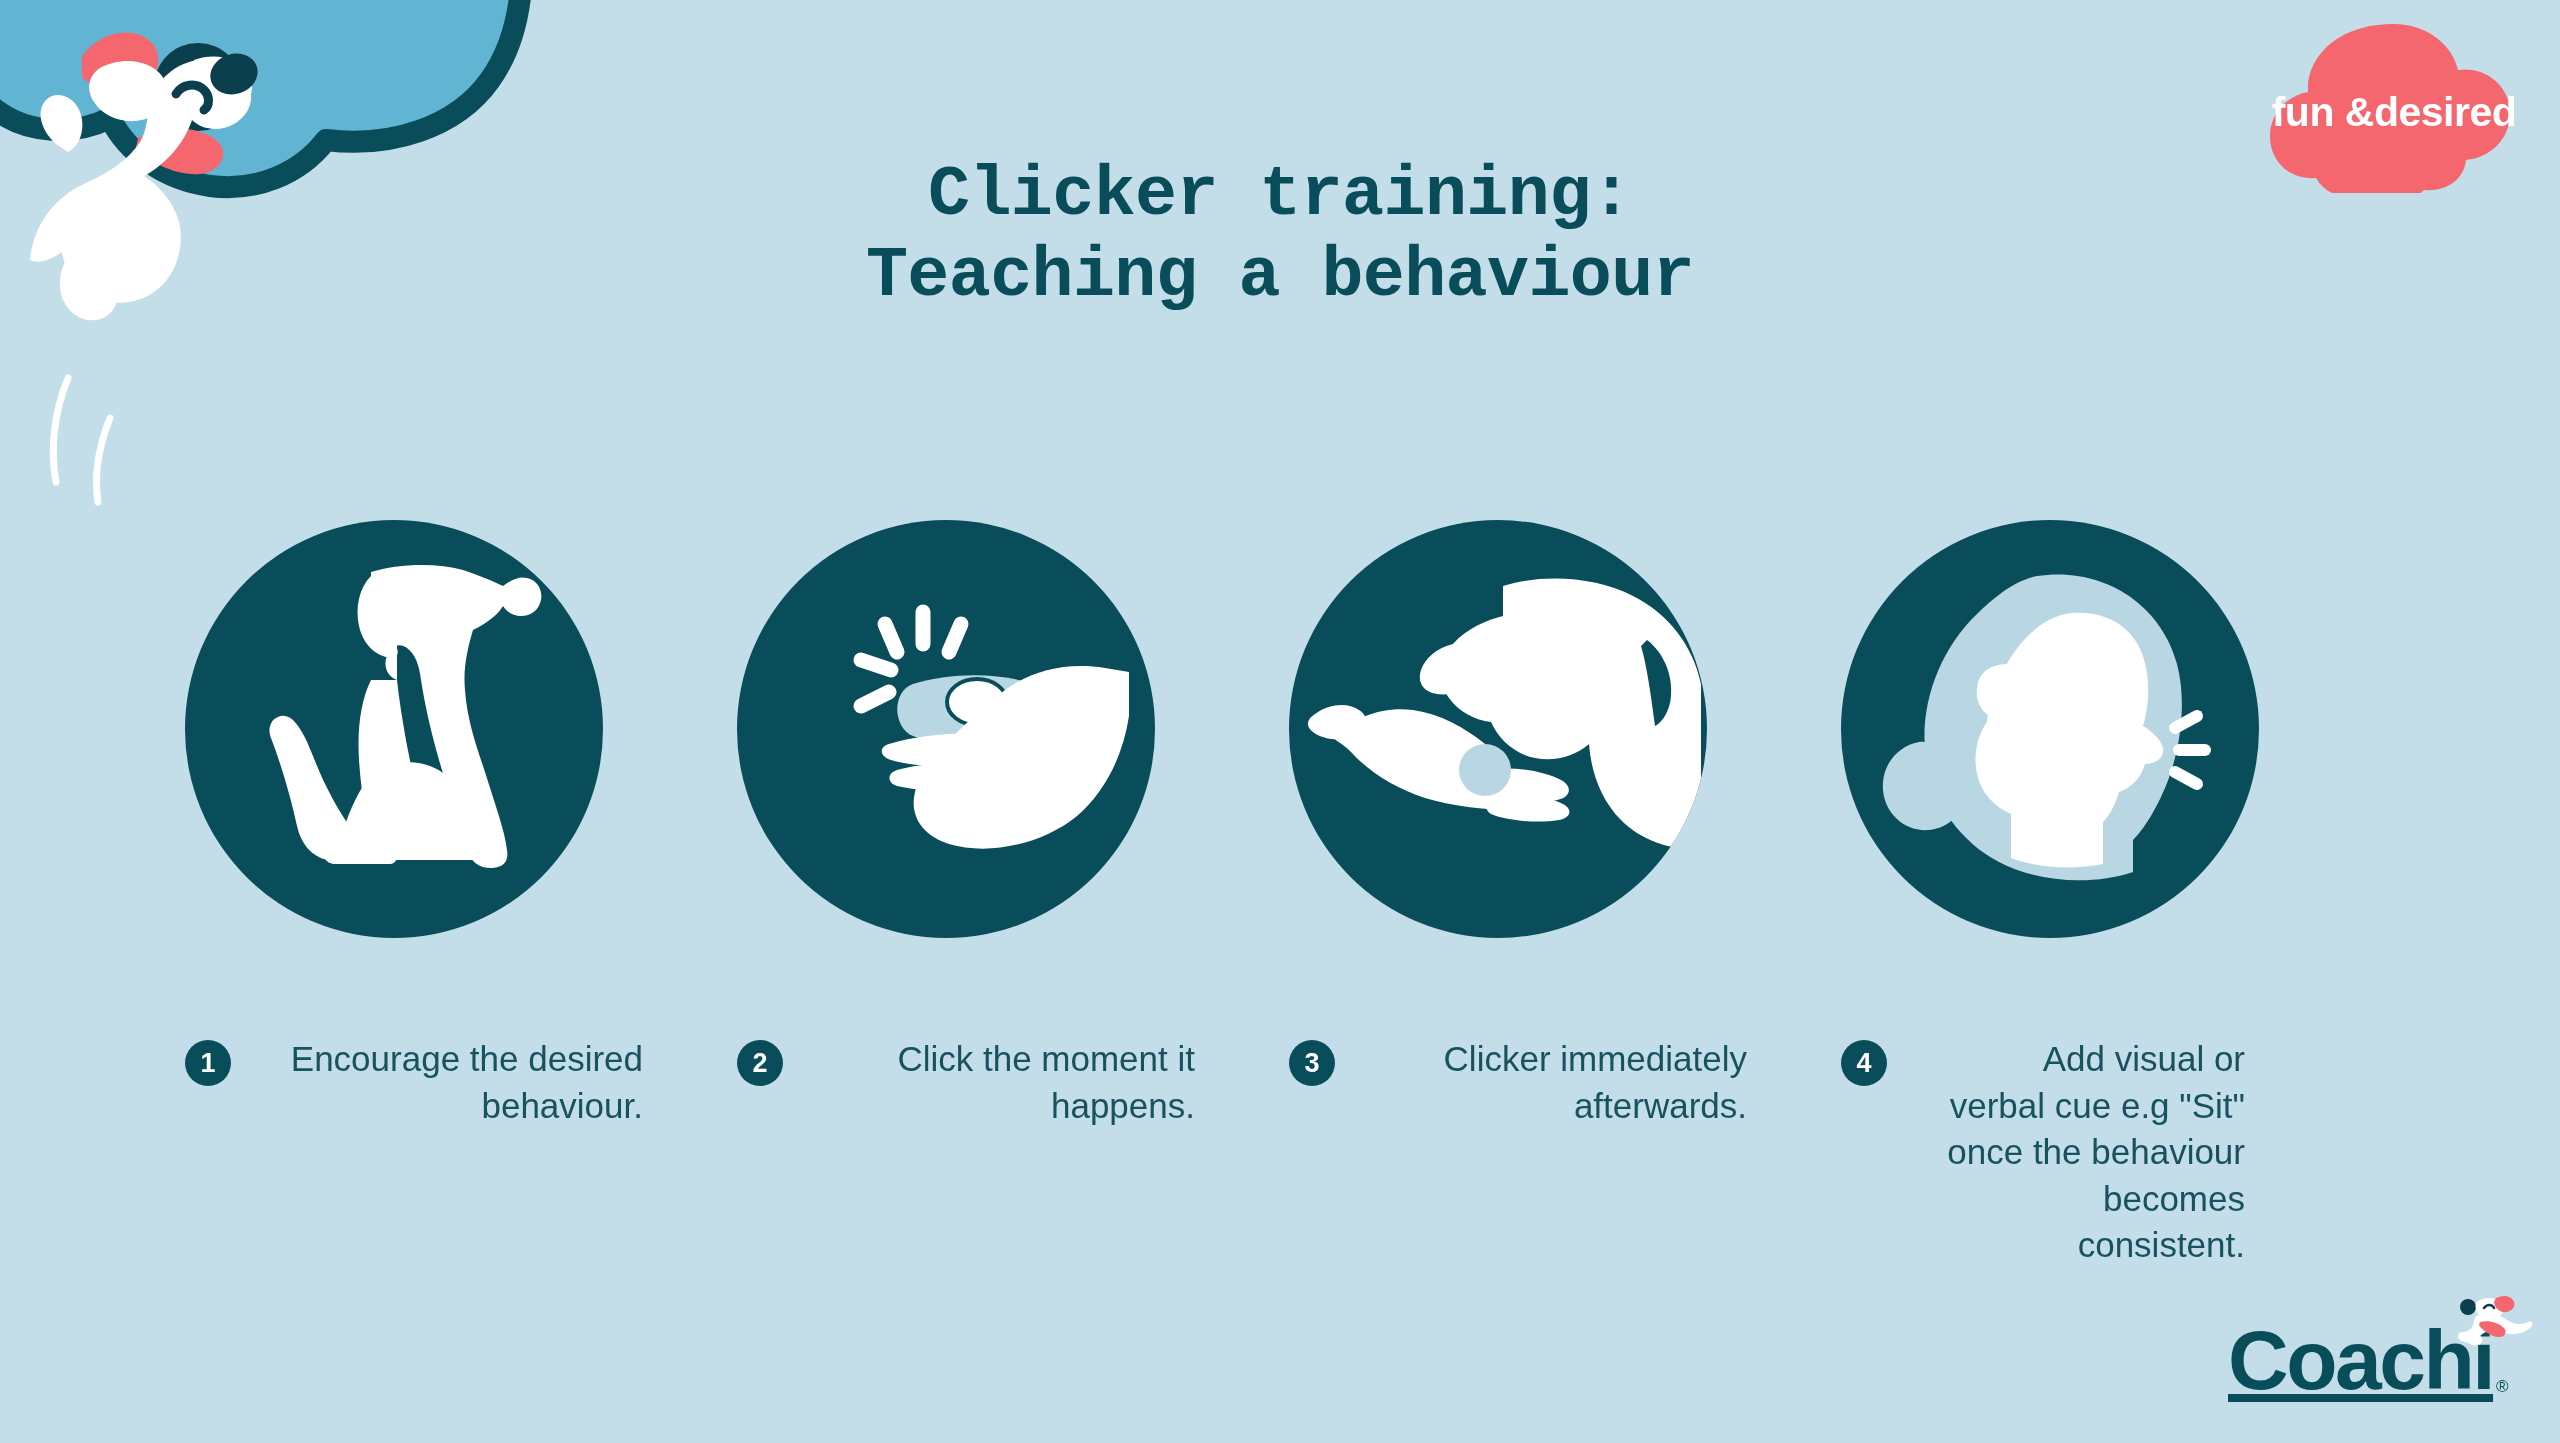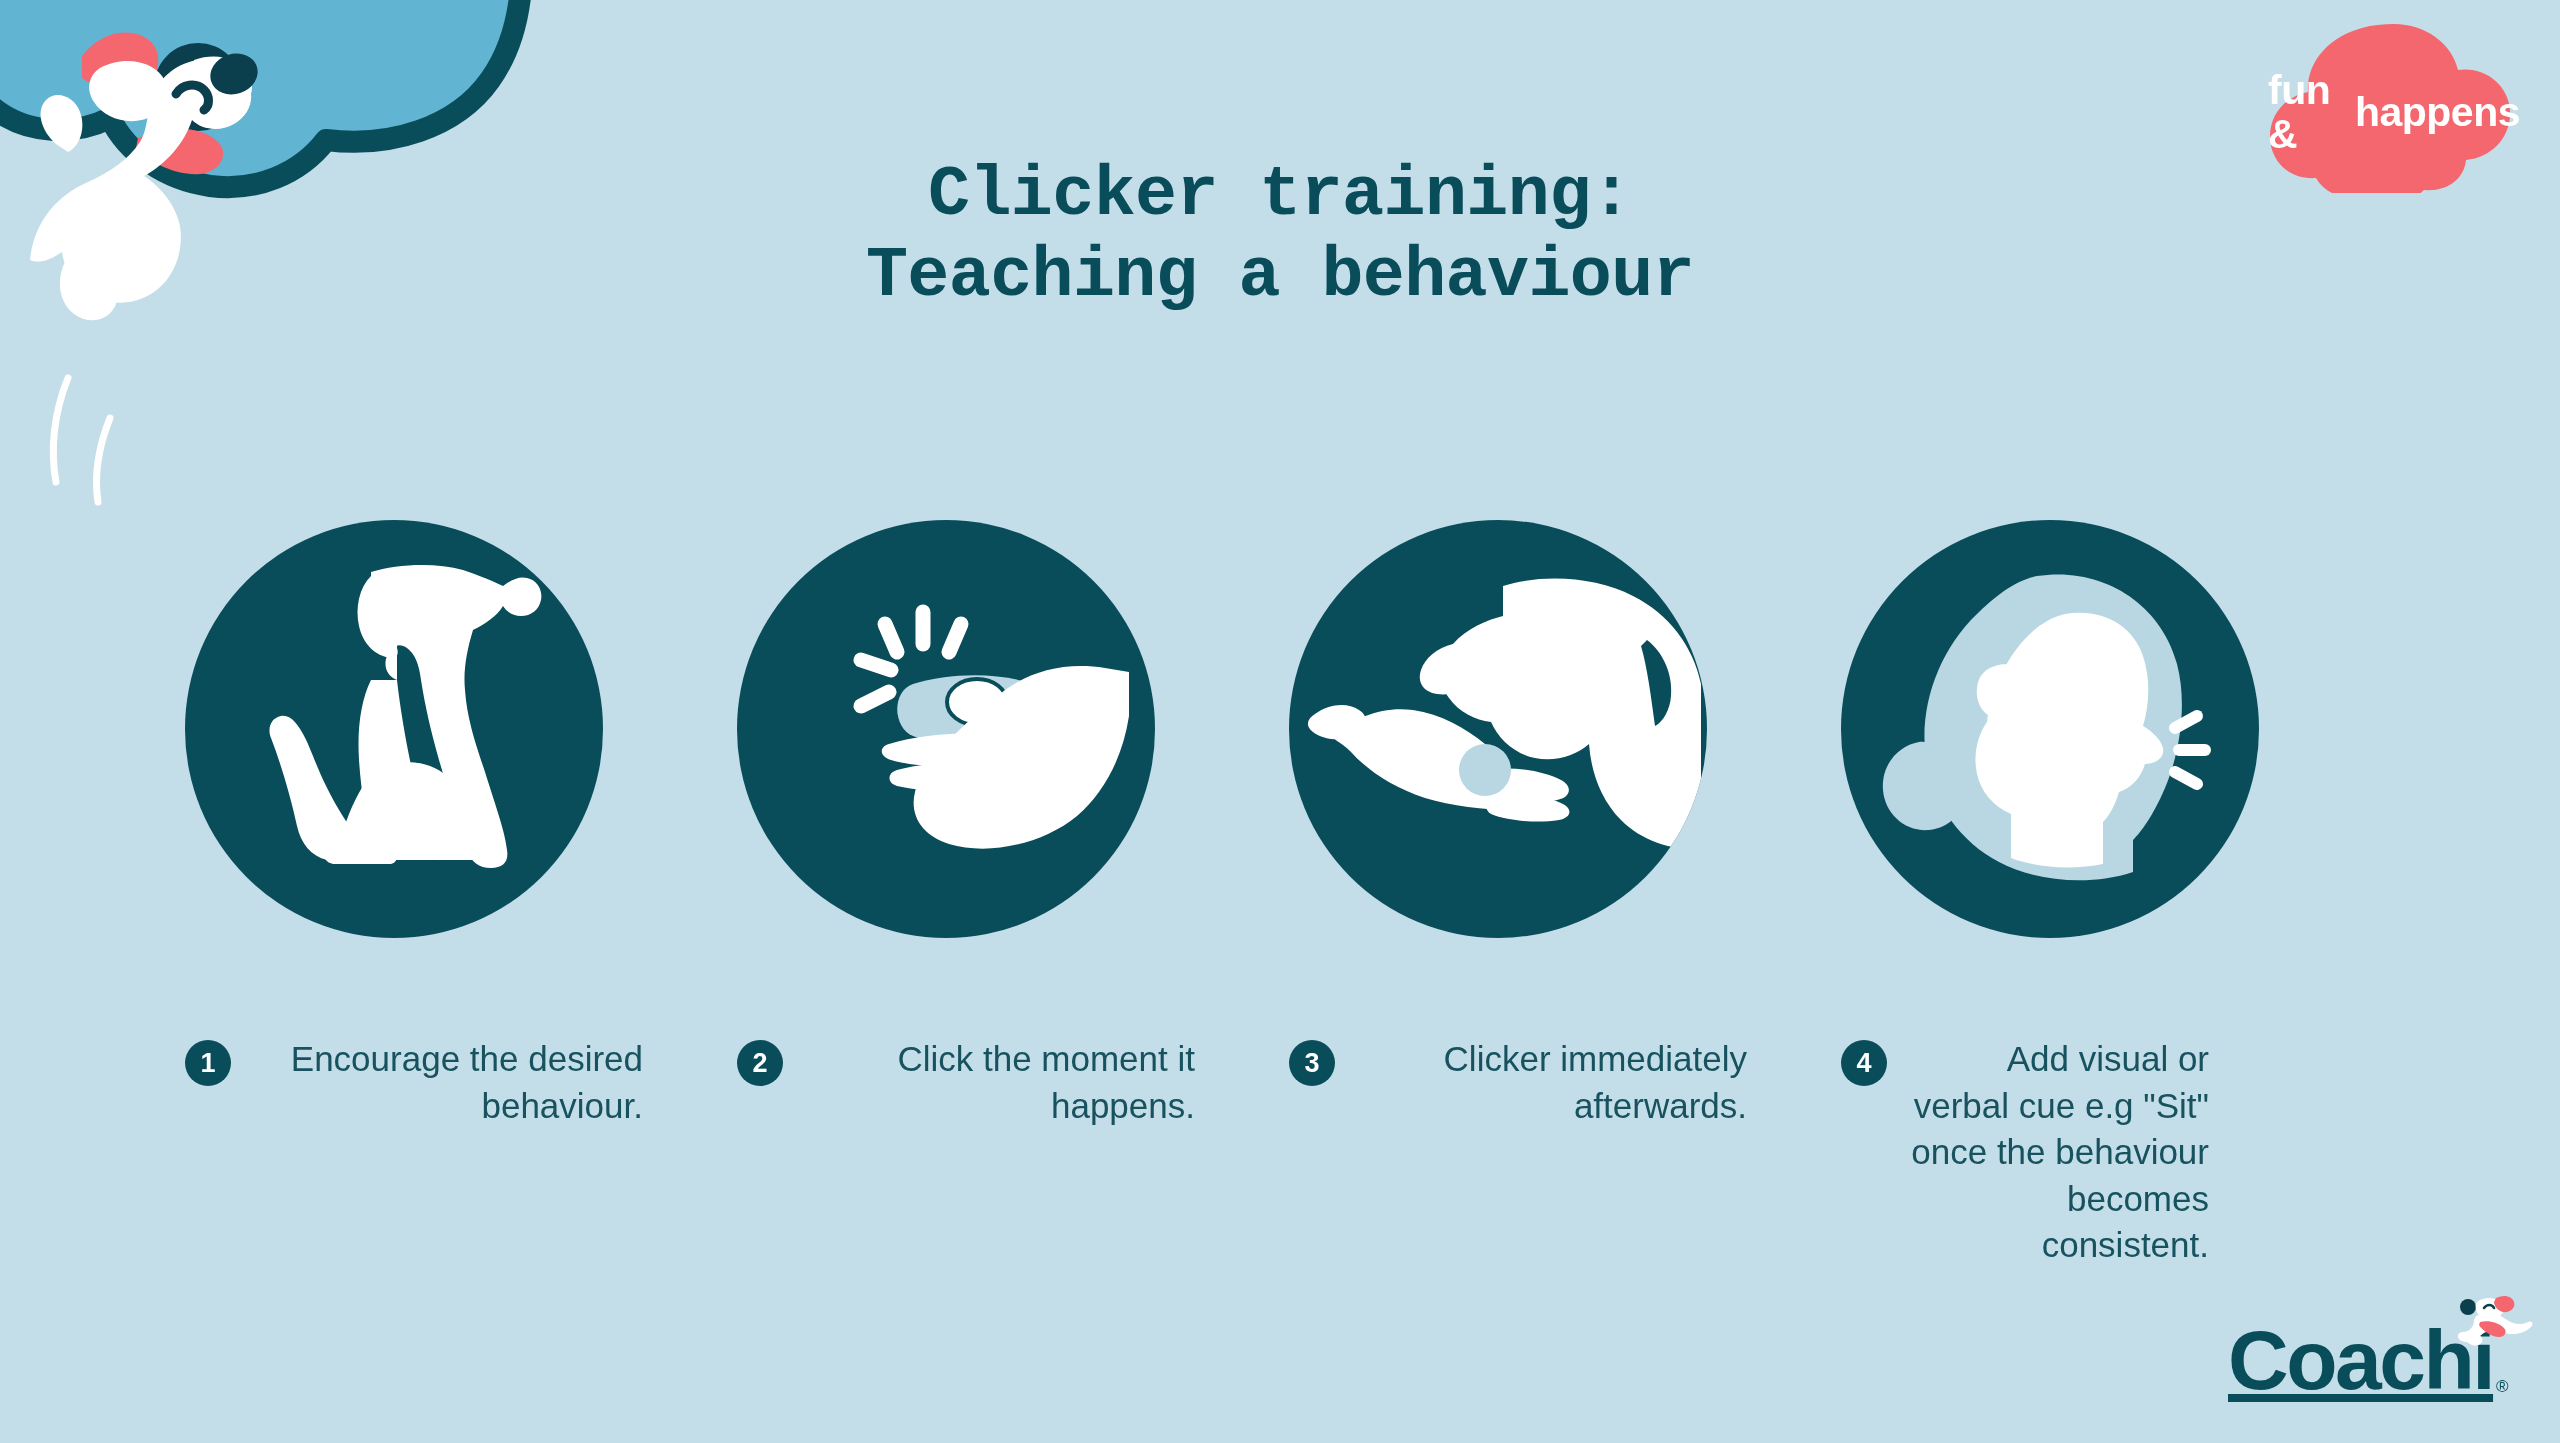--- a/index.html
+++ b/index.html
@@ -111,21 +111,21 @@
     justify-content: center;
     margin-top: 4px;
   }
   .caption-text {
     color: #17525e;
     font-size: 35px;
     line-height: 1.33;
     max-width: 390px;
     text-align: right;
   }
-  .step-4 .caption-text { max-width: 300px; }
+  .step-4 .caption-text { max-width: 300px; margin-left: 36px; }
 
   
   .logo {
     position: absolute;
     left: 2228px;
     top: 1296px;
     width: 300px;
     height: 120px;
   }
   .logo-word {
@@ -230,21 +230,21 @@
                  C196,162 178,174 156,172
                  C142,186 116,188 100,176
                  C82,184 58,178 48,160
                  C22,162 2,144 2,118
                  C2,96 18,78 40,74
                  C38,44 62,18 94,10 C104,7 115,6 126,6 Z" fill="#f4676f"></path>
       </g>
     </svg>
     <div class="badge-text">
       <span>fun &amp;</span>
-      <span>happens</span>
+      <span>desired</span>
     </div>
   </div>
 
   <h1 class="title">
     <span>Clicker training:</span>
     <span class="l2">Teaching a behaviour</span>
   </h1>
 
   <div class="steps">
 

